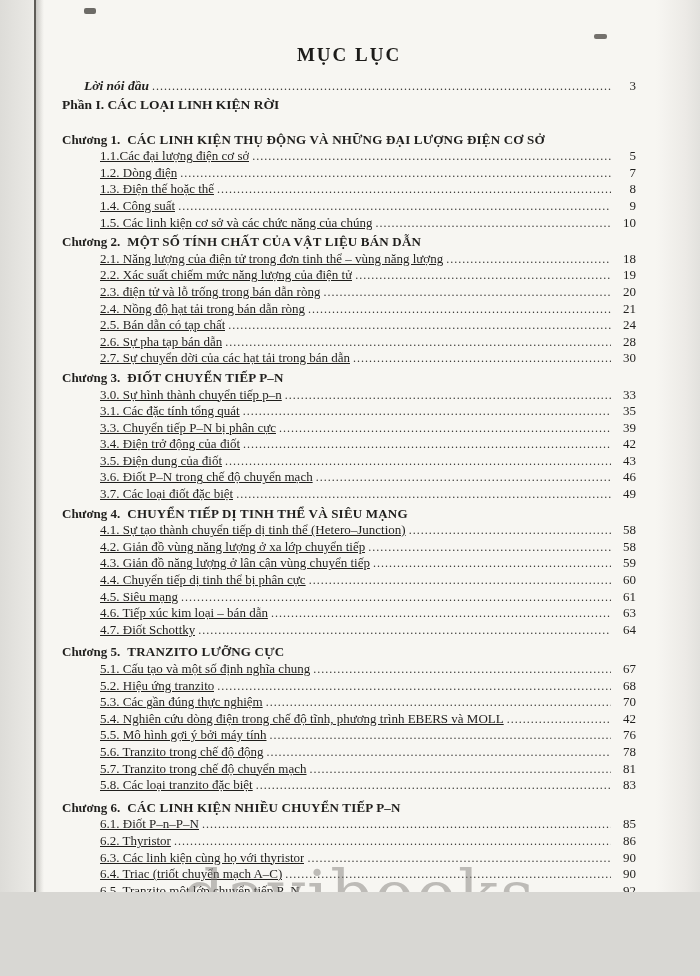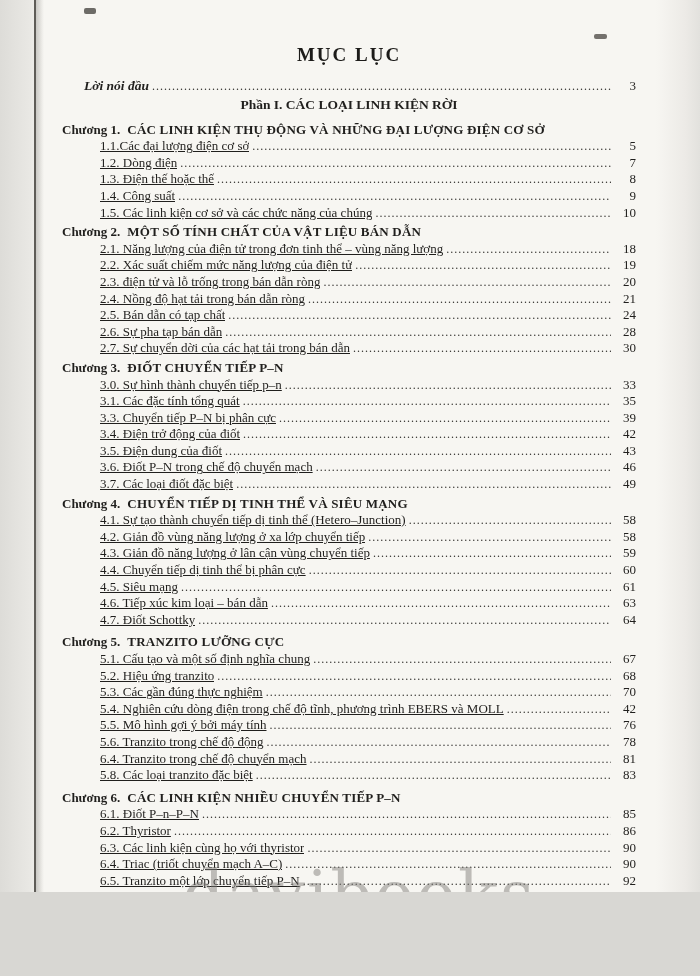--- a/index.html
+++ b/index.html
@@ -25,21 +25,21 @@
     margin-top:44px; margin-bottom:12px; color:#1c1b19;
   }
   .row { display:flex; align-items:baseline; line-height:16.6px; font-size:13px; white-space:nowrap; }
   .leader { flex:1; overflow:hidden; margin:0 3px; color:#3a3835; min-width:8px; }
   .leader::after { content:"..................................................................................................................................................................."; font-size:12px; letter-spacing:1px; }
   .pagenum { min-width:22px; text-align:right; font-size:13px; }
 
   .preface-row { margin-left:22px; }
   .preface-label { font-weight:bold; font-style:italic; font-size:13.5px; }
 
-  .part-heading { text-align:center; font-weight:bold; font-size:13.5px; line-height:17px; margin:1px 0 9px 0; }
+  .part-heading { text-align:left; font-weight:bold; font-size:13.5px; line-height:17px; margin:1px 0 19px 0; }
 
   .chapter { margin-top:3px; }
   #chapters .chapter:nth-child(5) { margin-top:6px; }
   #chapters .chapter:nth-child(6) { margin-top:6px; }
   .chapter-head { font-weight:bold; }
   .ch-label { margin-right:7px; }
   .ch-title { letter-spacing:.2px; }
   .entry { margin-left:38px; }
   .entry-text { overflow:hidden;text-decoration:underline; }
 
@@ -259,21 +259,21 @@
             <span class="entry-text">5.5. Mô hình gợi ý bởi máy tính</span>
             <span class="leader"></span>
             <span class="pagenum">76</span>
           </div>
           <div class="row entry">
             <span class="entry-text">5.6. Tranzito trong chế độ động</span>
             <span class="leader"></span>
             <span class="pagenum">78</span>
           </div>
           <div class="row entry">
-            <span class="entry-text">6.4. Tranzito trong chế độ chuyển mạch</span>
+            <span class="entry-text">5.7. Tranzito trong chế độ chuyển mạch</span>
             <span class="leader"></span>
             <span class="pagenum">81</span>
           </div>
           <div class="row entry">
             <span class="entry-text">5.8. Các loại tranzito đặc biệt</span>
             <span class="leader"></span>
             <span class="pagenum">83</span>
           </div>
         </section>
         <section class="chapter">

